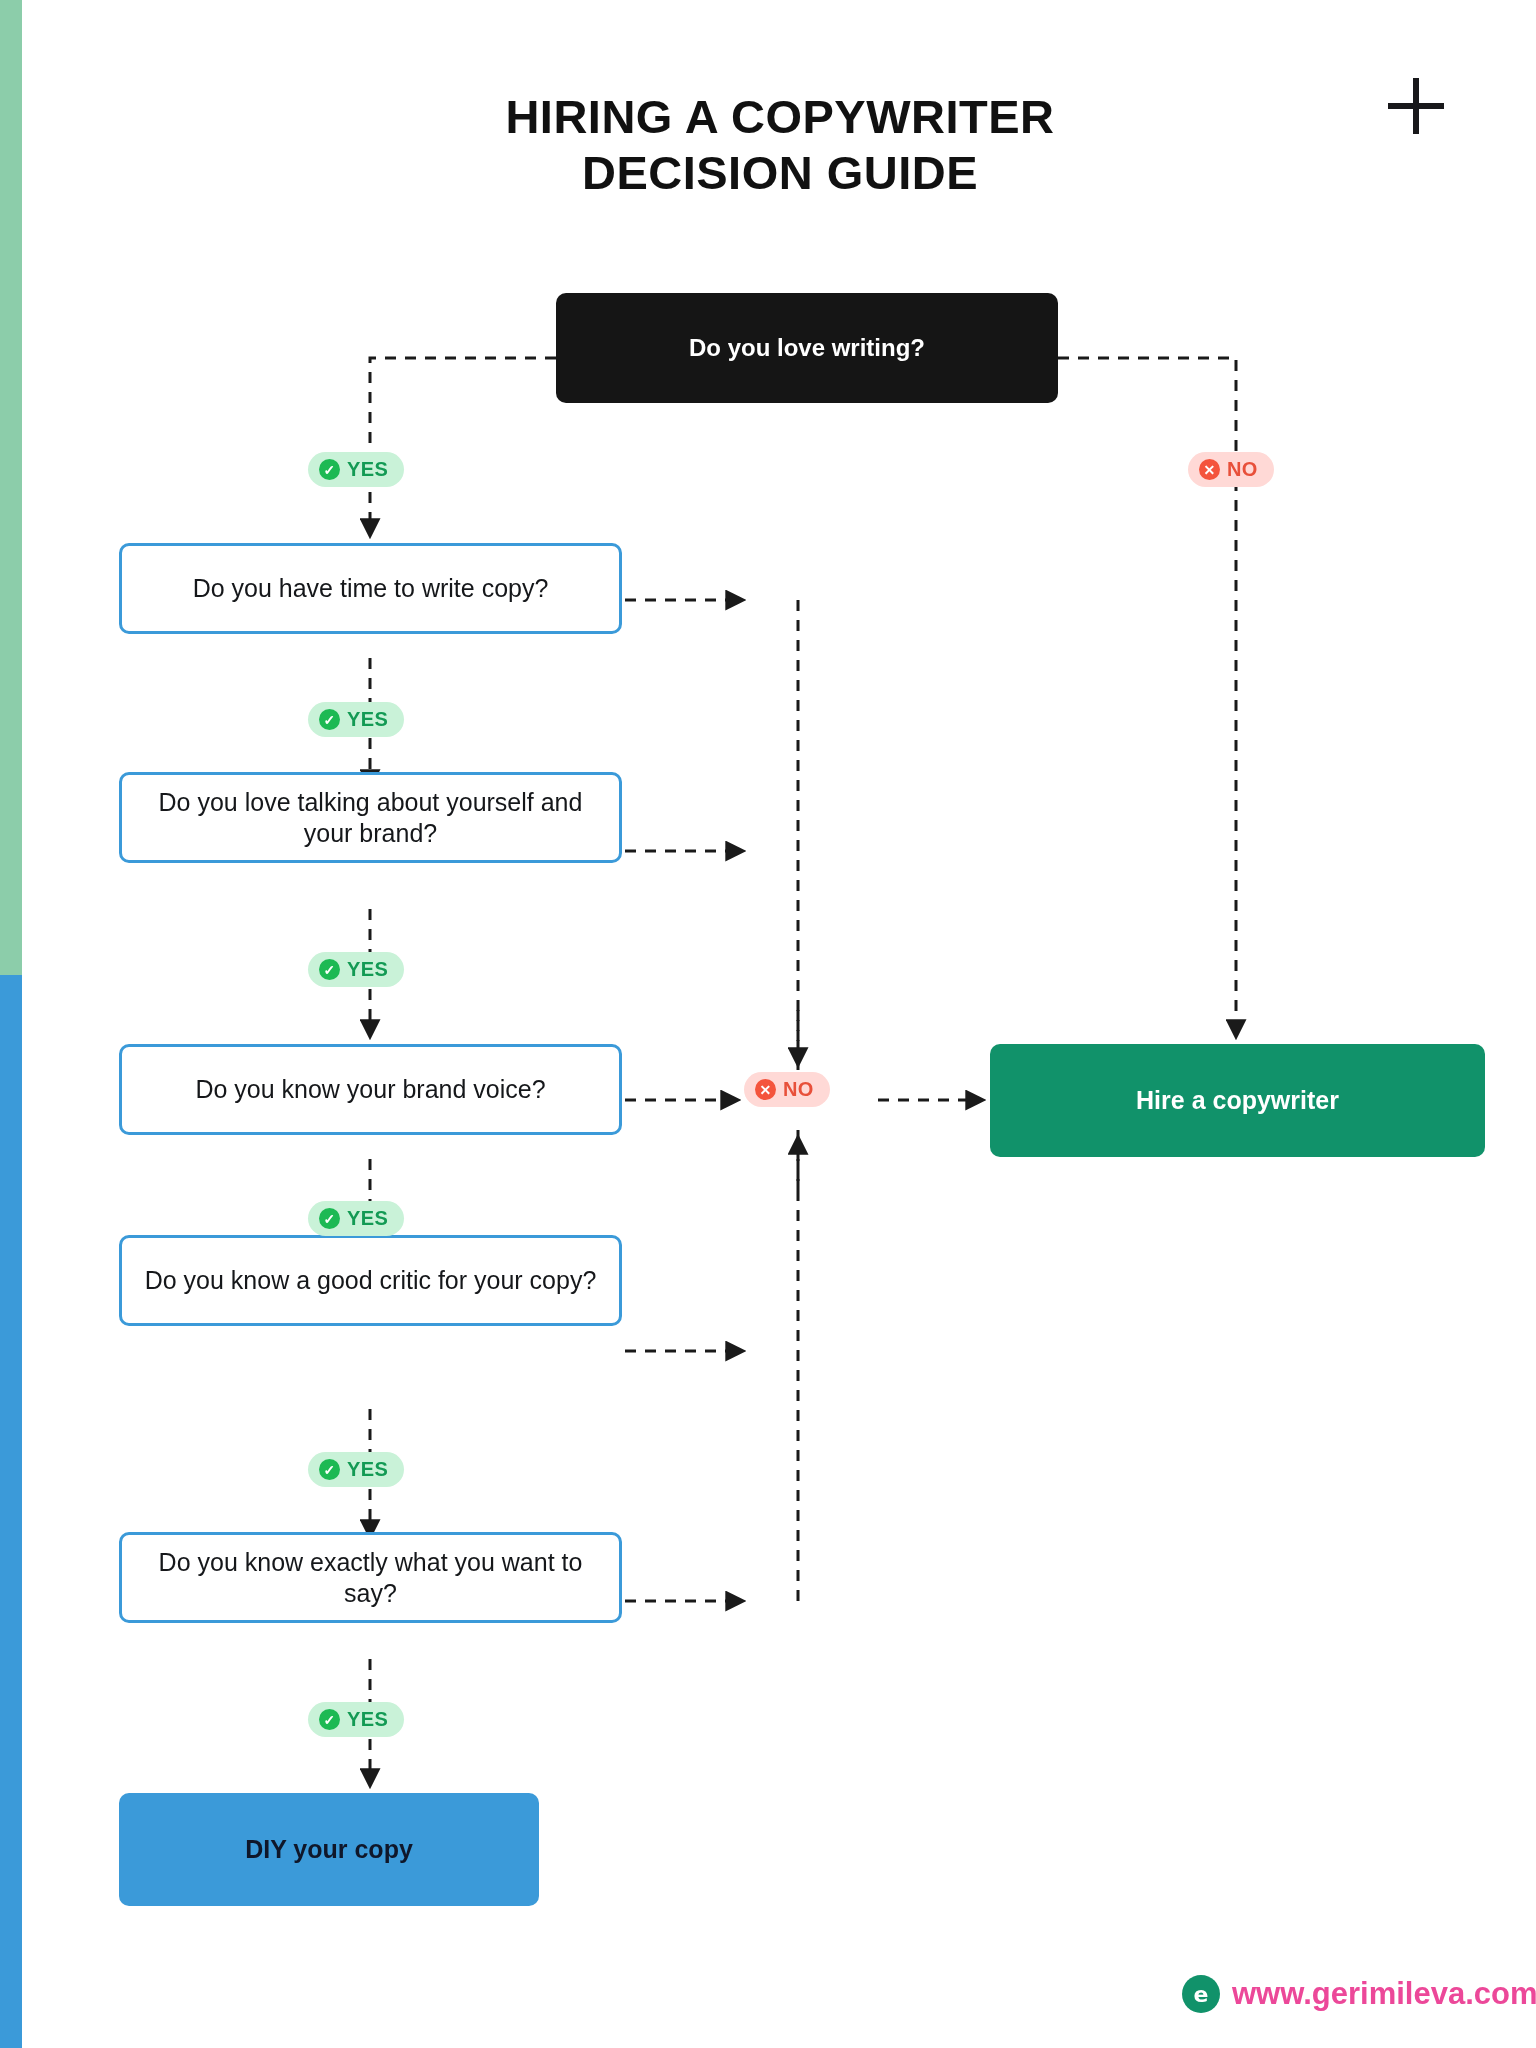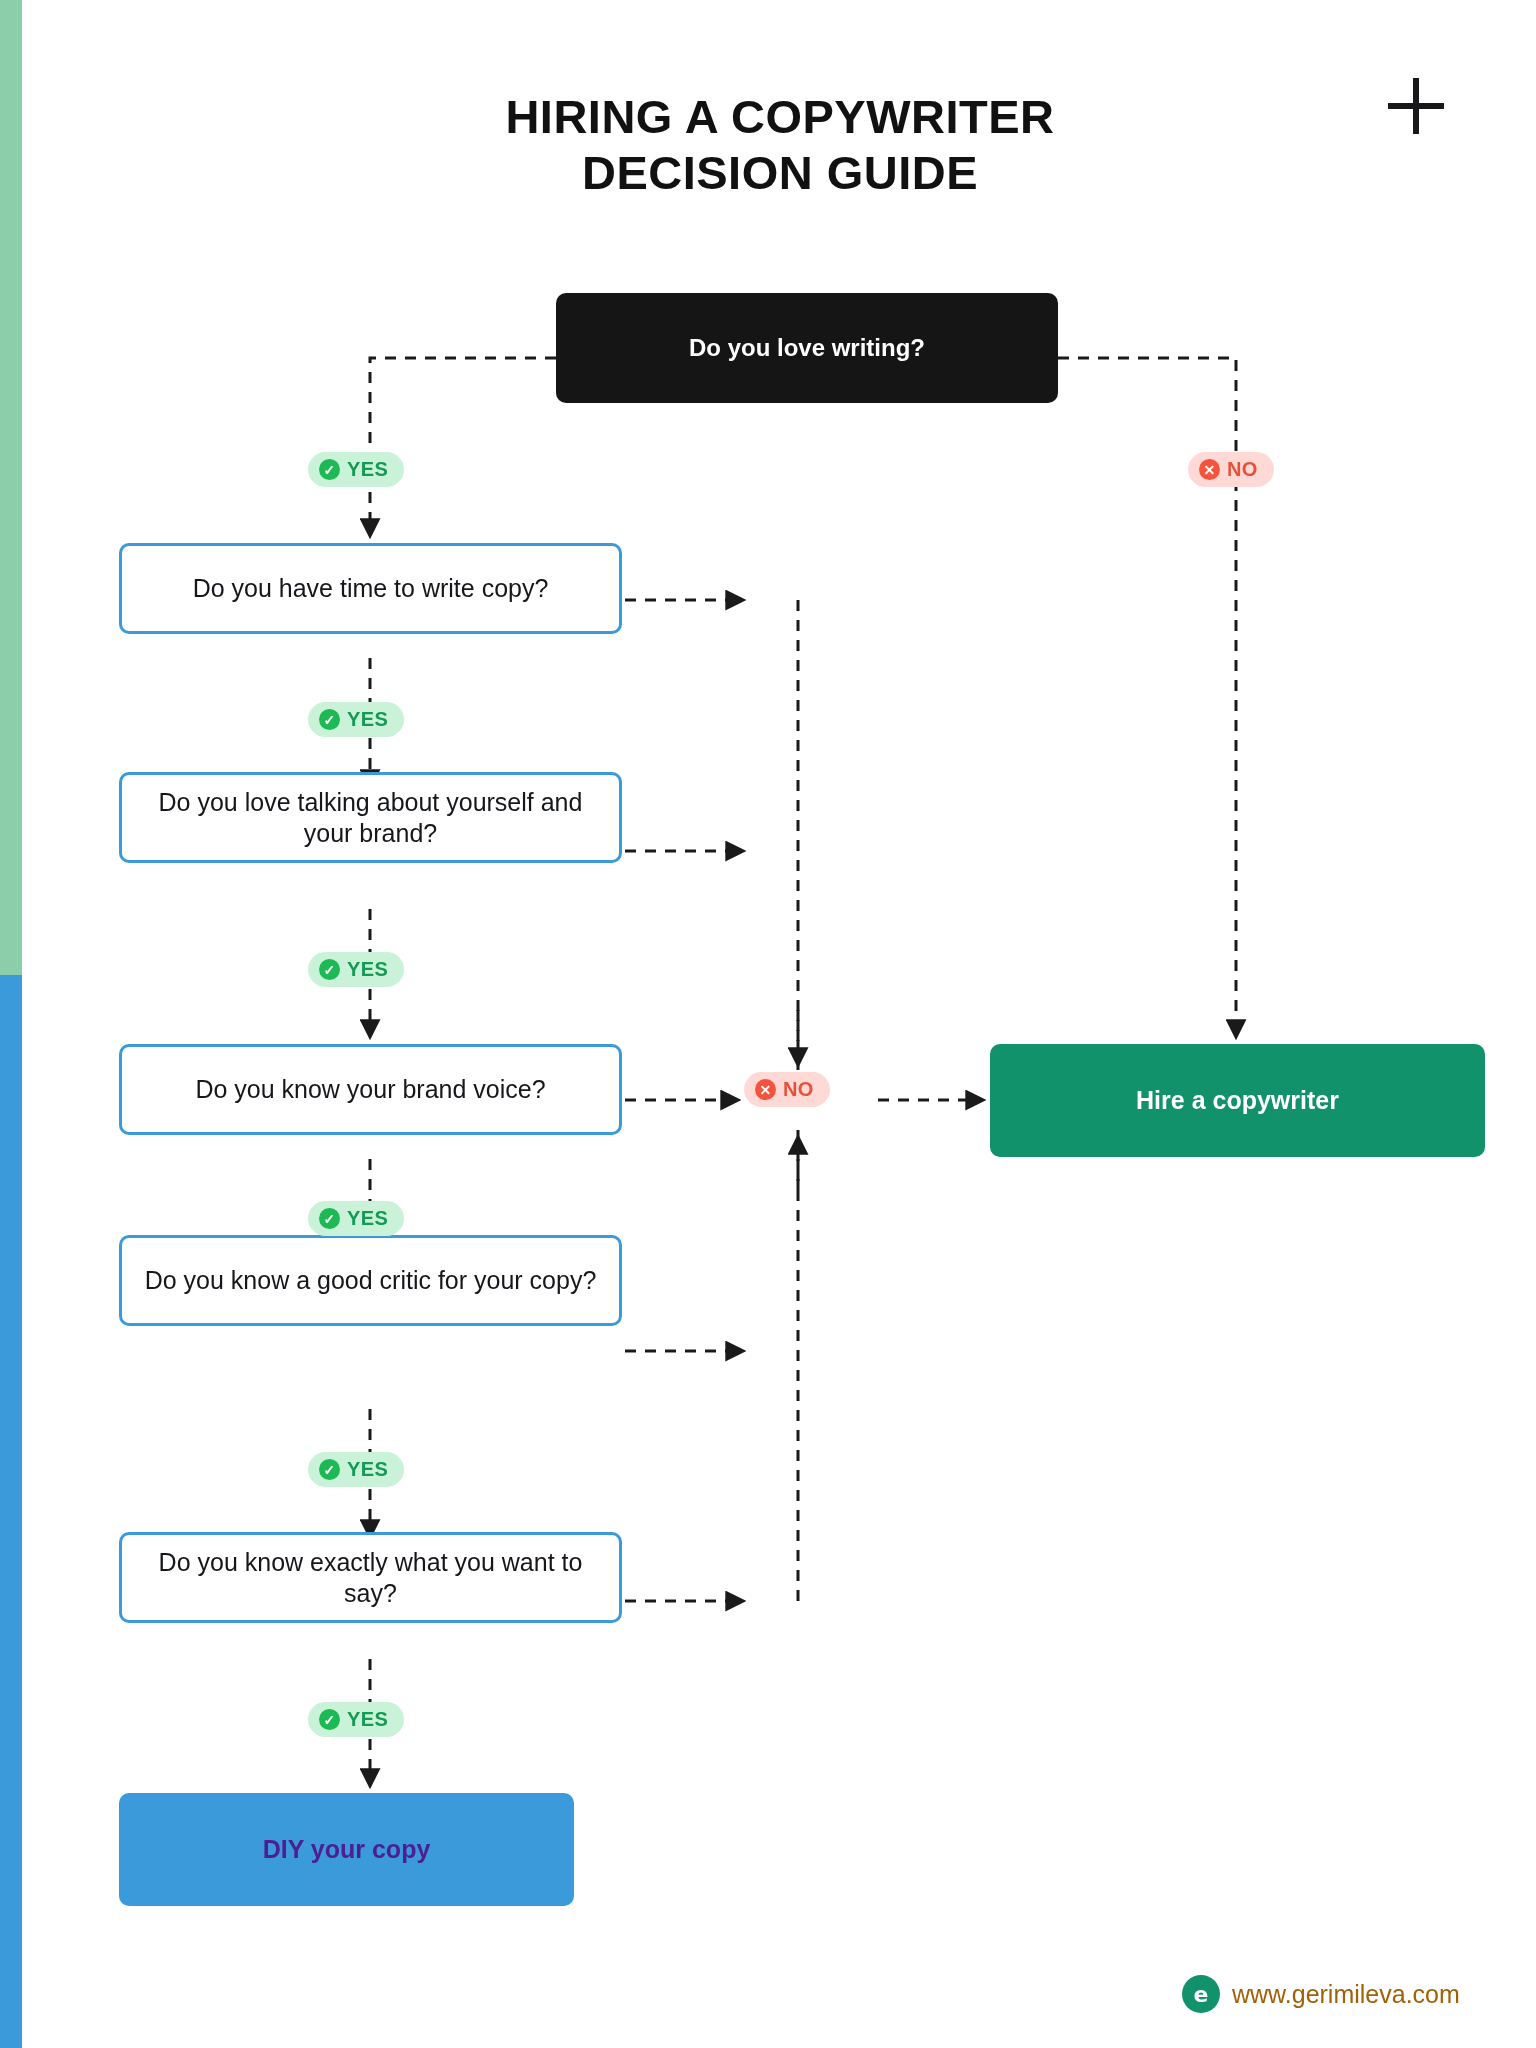--- a/index.html
+++ b/index.html
@@ -98,25 +98,25 @@
   .node-hire {
     background: #11926a;
     color: #ffffff;
     font-size: 25px;
     font-weight: 700;
     left: 990px; top: 1044px;
     width: 495px; height: 113px;
   }
   .node-diy {
     background: #3b9ad9;
-    color: #4c1d95;
+    color: #0f172a;
     font-size: 25px;
     font-weight: 700;
     left: 119px; top: 1793px;
-    width: 455px; height: 113px;
+    width: 420px; height: 113px;
   }
 
   
   .pill {
     position: absolute;
     display: flex;
     align-items: center;
     gap: 7px;
     border-radius: 999px;
     padding: 6px 16px 6px 11px;
@@ -173,23 +173,23 @@
     background: #11926a;
     display: flex;
     align-items: center;
     justify-content: center;
     color: #ffffff;
     font-size: 22px;
     font-weight: 700;
     font-family: "DejaVu Sans", sans-serif;
   }
   #footer-url {
-    font-size: 25px;
-    color: #a16207;
-    font-weight: 400;
+    font-size: 31px;
+    color: #ec4899;
+    font-weight: 700;
   }
 </style>
 </head>
 <body>
 
 <div id="left-strip-green"></div>
 <div id="left-strip-blue"></div>
 
 <h1 id="page-title">
   <span>HIRING A COPYWRITER</span>

